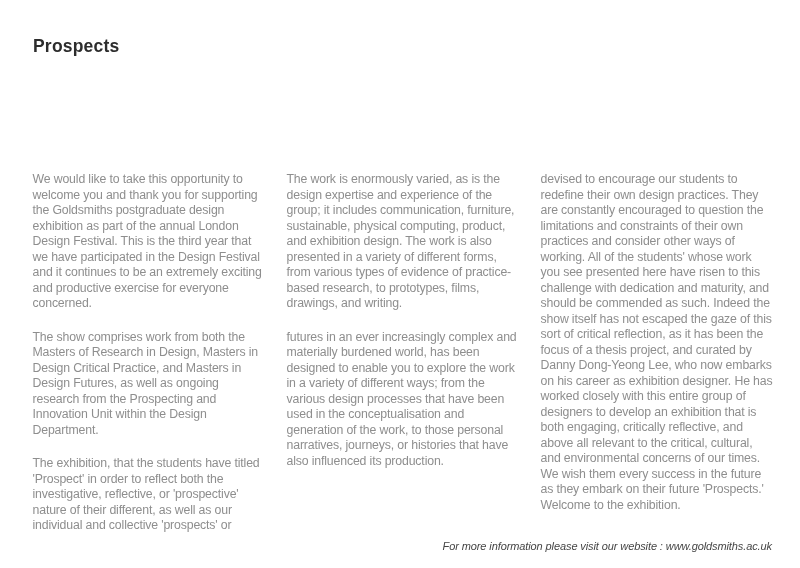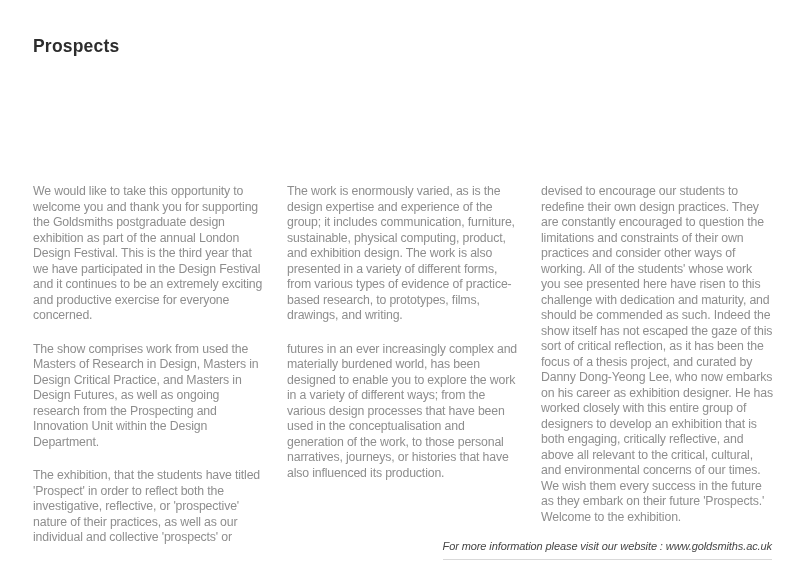--- a/index.html
+++ b/index.html
@@ -25,24 +25,25 @@
     left: 33px;
     top: 24px;
     font-size: 17.5px;
     font-weight: bold;
     color: #2d2d2d;
     letter-spacing: 0.2px;
   }
   .columns {
     position: absolute;
     left: 33px;
-    top: 184px;
+    top: 172px;
     width: 740px;
     display: flex;
     gap: 21px;
+    justify-content: center;
   }
   .text-column {
     width: 233px;
     flex: 0 0 233px;
     font-size: 12.3px;
     line-height: 15.5px;
     color: #8e8e8e;
     letter-spacing: -0.15px;
   }
   .text-column p {
@@ -53,36 +54,36 @@
   }
   .page-footer {
     position: absolute;
     right: 28px;
     top: 540px;
     font-size: 11px;
     font-style: italic;
     color: #454545;
     letter-spacing: -0.1px;
     border-bottom: 1px solid #d9d9d9;
-    padding-bottom: 7px;
+    padding-bottom: 16px;
   }
 </style>
 </head>
 <body>
 
 <div class="page">
 
   <h1 class="page-title">Prospects</h1>
 
   <div class="columns">
 
     <div class="text-column">
       <p>We would like to take this opportunity to welcome you and thank you for supporting the Goldsmiths postgraduate design exhibition as part of the annual London Design Festival. This is the third year that we have participated in the Design Festival and it continues to be an extremely exciting and productive exercise for everyone concerned.</p>
-      <p>The show comprises work from used the Masters of Research in Design, Masters in Design Critical Practice, and Masters in Design Futures, as well as ongoing research from the Prospecting and Innovation Unit within the Design Department.</p>
-      <p>The exhibition, that the students have titled 'Prospect' in order to reflect both the investigative, reflective, or 'prospective' nature of their practices, as well as our individual and collective 'prospects' or</p>
+      <p>The show comprises work from both the Masters of Research in Design, Masters in Design Critical Practice, and Masters in Design Futures, as well as ongoing research from the Prospecting and Innovation Unit within the Design Department.</p>
+      <p>The exhibition, that the students have titled 'Prospect' in order to reflect both the investigative, reflective, or 'prospective' nature of their different, as well as our individual and collective 'prospects' or</p>
     </div>
 
     <div class="text-column">
       <p>The work is enormously varied, as is the design expertise and experience of the group; it includes communication, furniture, sustainable, physical computing, product, and exhibition design. The work is also presented in a variety of different forms, from various types of evidence of practice-based research, to prototypes, films, drawings, and writing.</p>
       <p>futures in an ever increasingly complex and materially burdened world, has been designed to enable you to explore the work in a variety of different ways; from the various design processes that have been used in the conceptualisation and generation of the work, to those personal narratives, journeys, or histories that have also influenced its production.</p>
     </div>
 
     <div class="text-column">
       <p>devised to encourage our students to redefine their own design practices. They are constantly encouraged to question the limitations and constraints of their own practices and consider other ways of working. All of the students' whose work you see presented here have risen to this challenge with dedication and maturity, and should be commended as such. Indeed the show itself has not escaped the gaze of this sort of critical reflection, as it has been the focus of a thesis project, and curated by Danny Dong-Yeong Lee, who now embarks on his career as exhibition designer. He has worked closely with this entire group of designers to develop an exhibition that is both engaging, critically reflective, and above all relevant to the critical, cultural, and environmental concerns of our times. We wish them every success in the future as they embark on their future 'Prospects.' Welcome to the exhibition.</p>
     </div>

